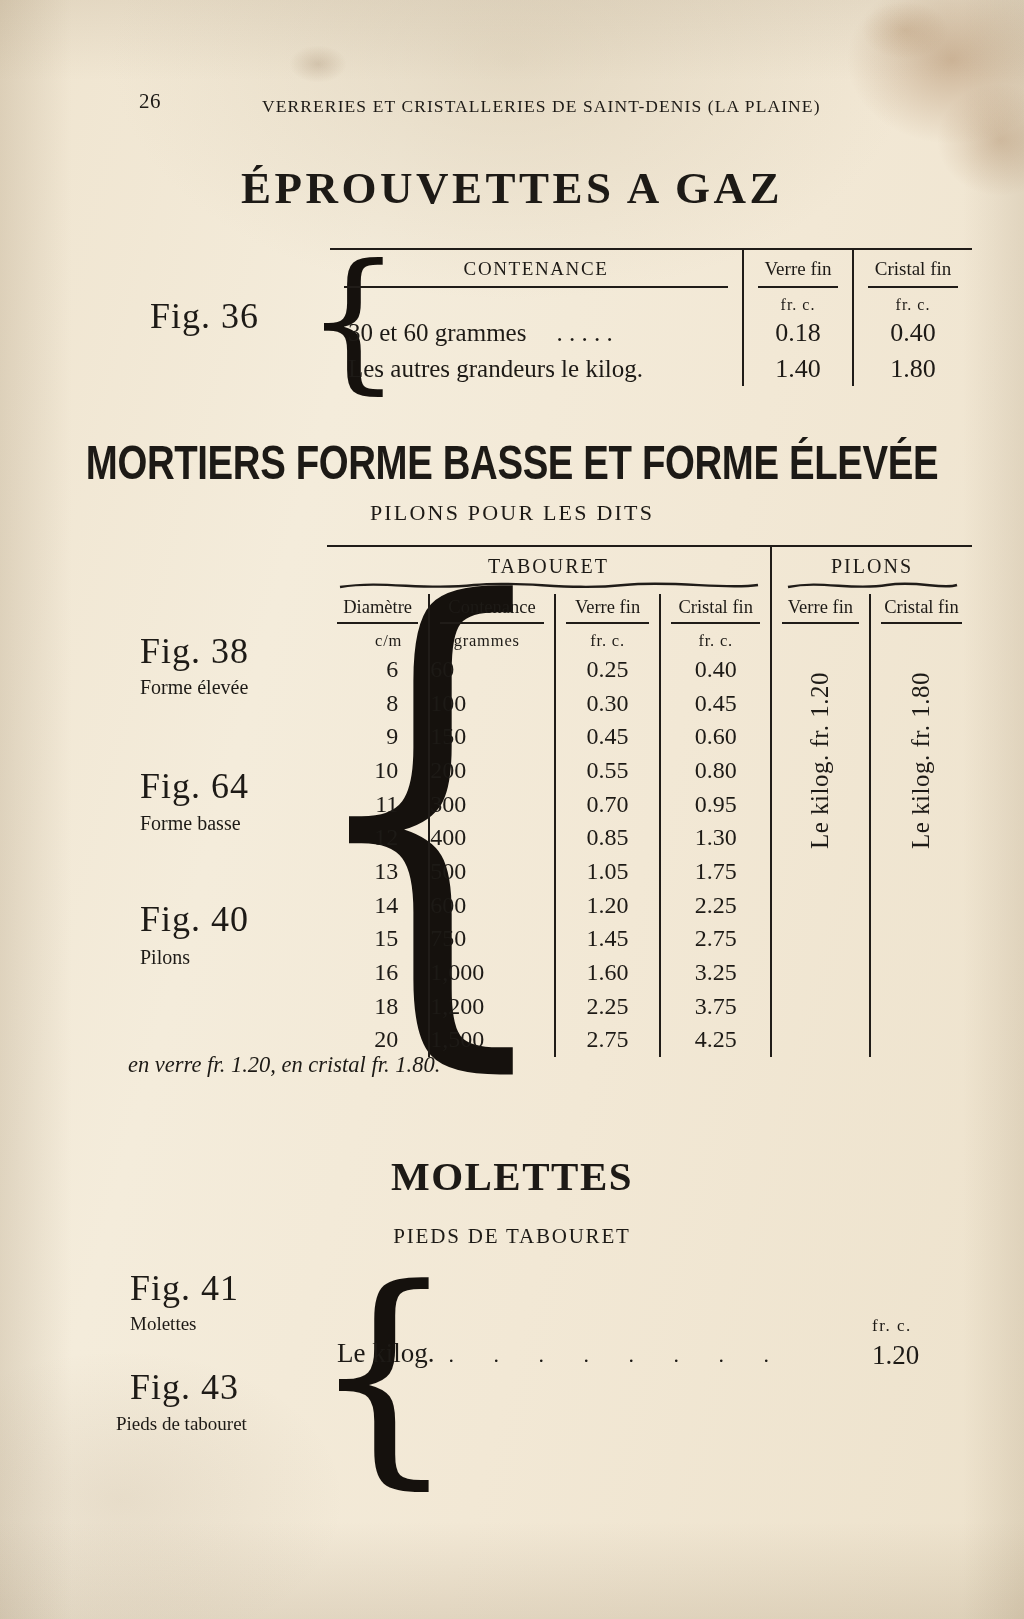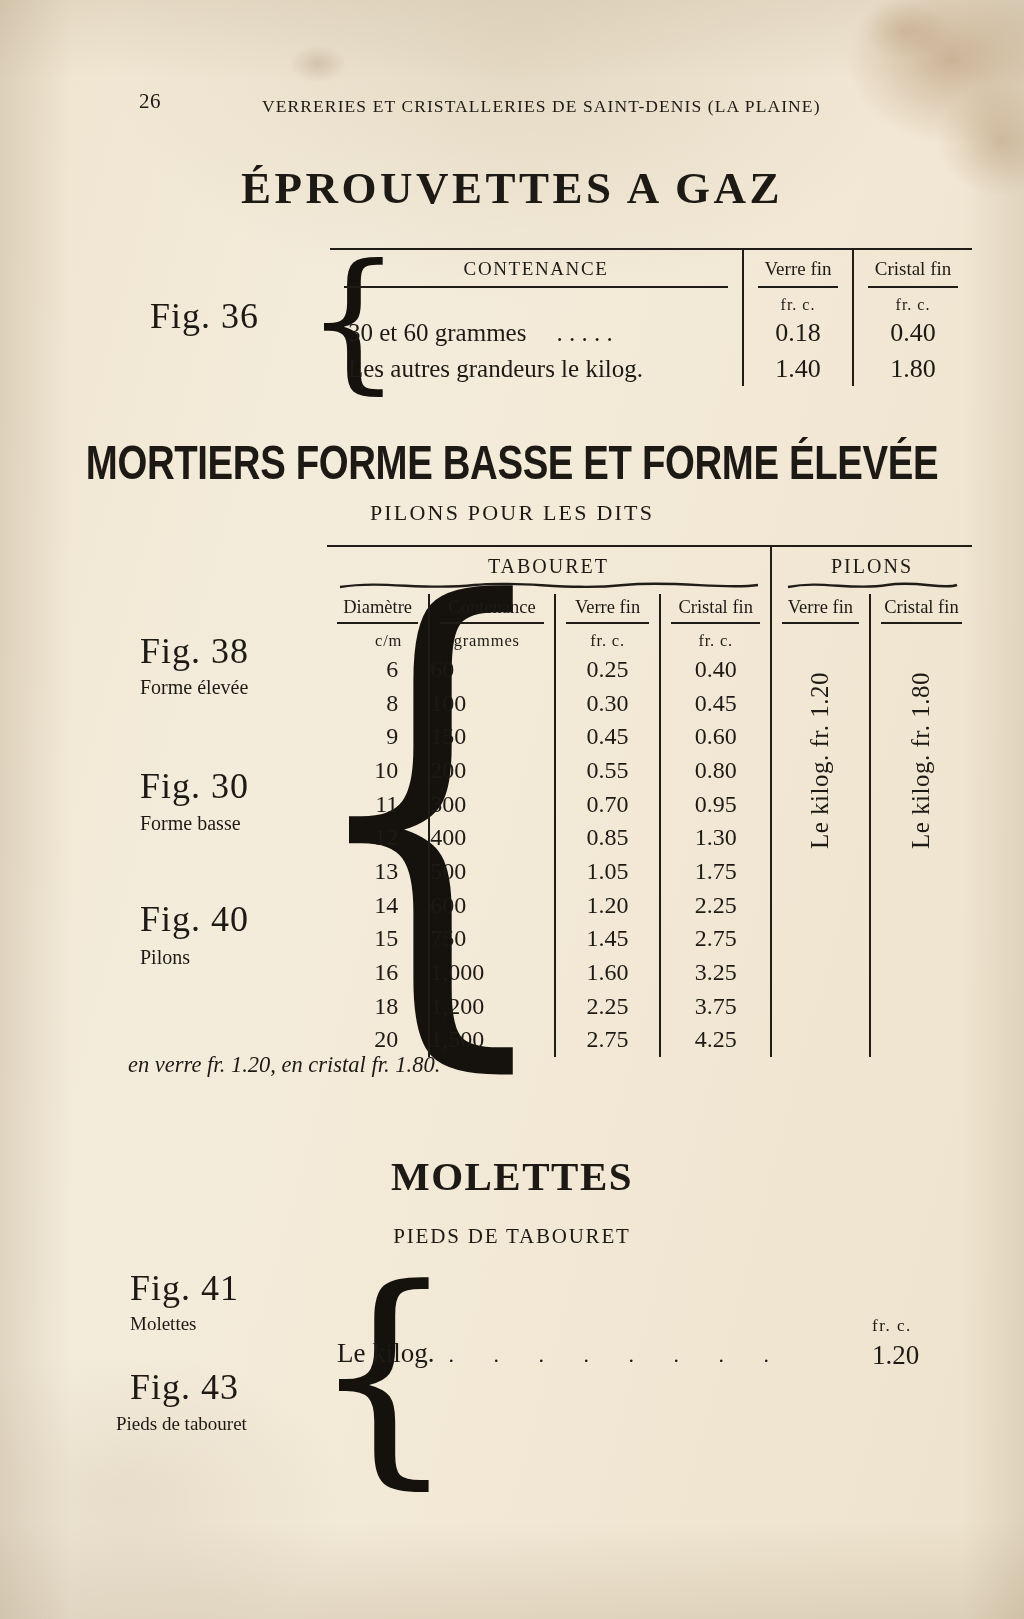--- a/index.html
+++ b/index.html
@@ -360,21 +360,21 @@
       </tbody>
         </table>
     </div>
 
     <div class="title-mortiers">MORTIERS FORME BASSE ET FORME ÉLEVÉE</div>
     <div class="sub-pilons">PILONS POUR LES DITS</div>
 
     <div class="fig-label" style="left:140px; top:630px; width:190px;">Fig. 38</div>
     <div class="fig-sub" style="left:140px; top:676px; width:190px;">Forme élevée</div>
 
-    <div class="fig-label" style="left:140px; top:765px; width:190px;">Fig. 30</div>
+    <div class="fig-label" style="left:140px; top:765px; width:190px;">Fig. 64</div>
     <div class="fig-sub" style="left:140px; top:812px; width:190px;">Forme basse</div>
 
     <div class="fig-label" style="left:140px; top:898px; width:190px;">Fig. 40</div>
     <div class="fig-sub" style="left:140px; top:946px; width:190px;">Pilons</div>
 
     <div class="brace" style="left:296px; top:540px; font-size:530px; transform:scaleX(0.8); transform-origin:left top;">{</div>
 
     <div class="t2">
       <div class="t2-frame"></div>
       <table>

